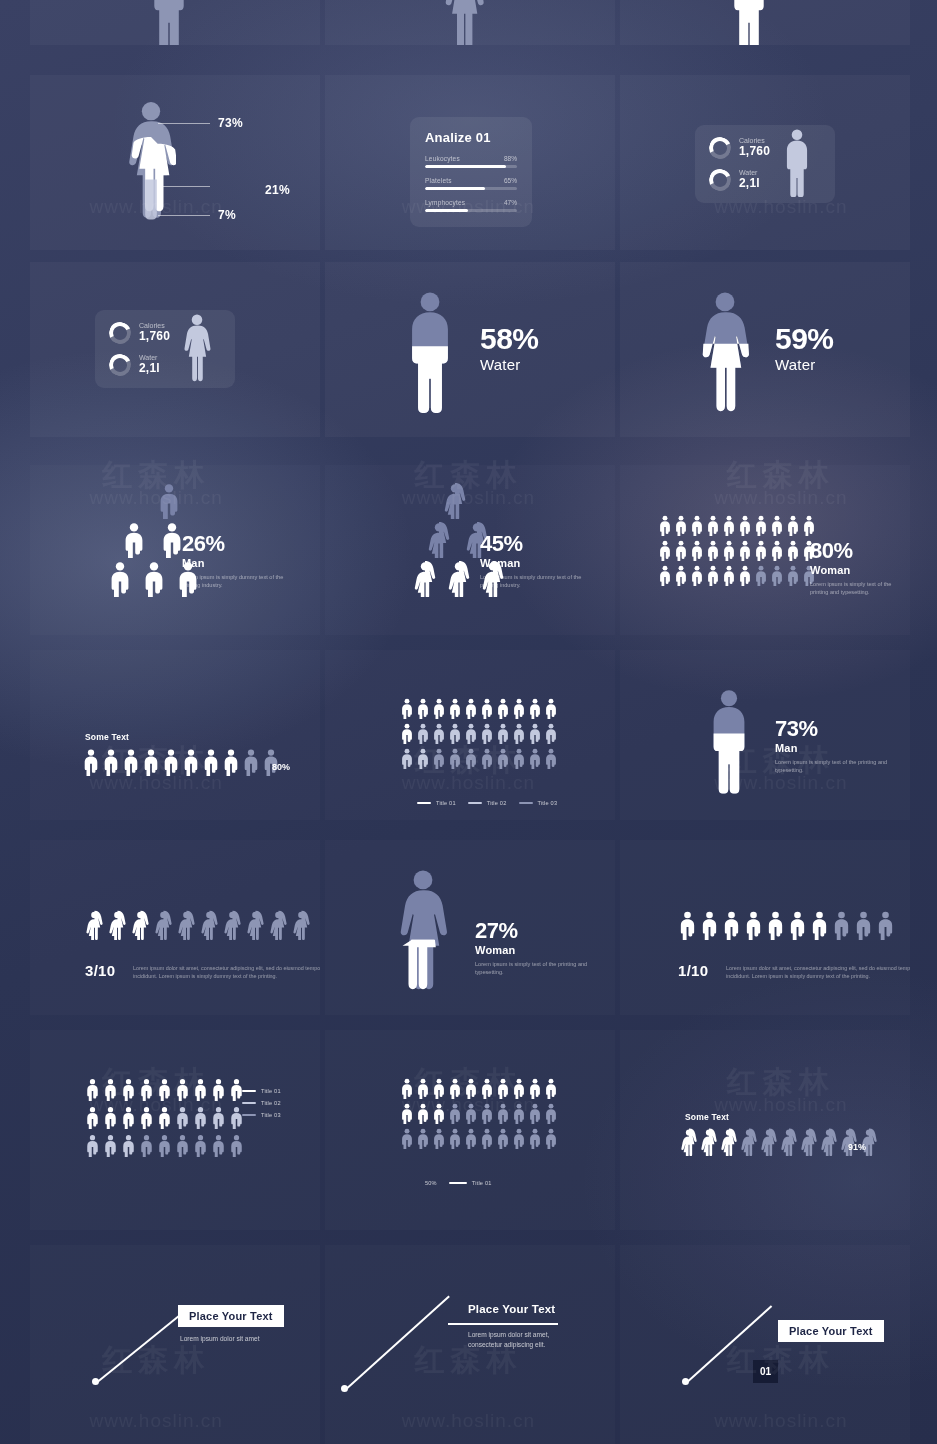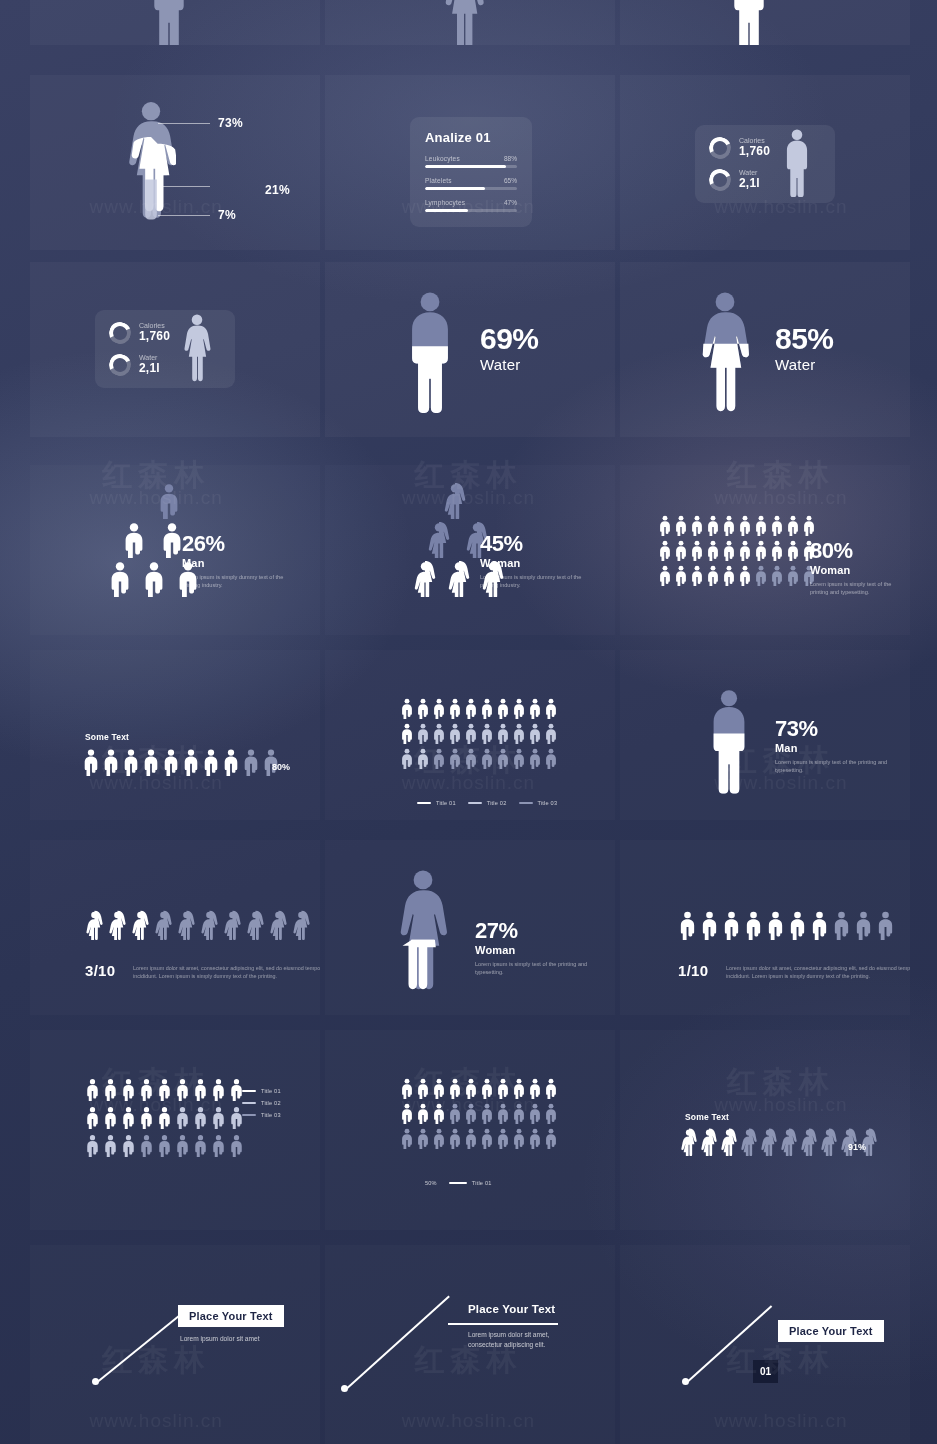--- a/index.html
+++ b/index.html
@@ -347,33 +347,33 @@
       </div>
     </div>
 
     <div class="card" style="left:325px; top:262px; width:290px; height:175px;">
       <svg class="fig" viewBox="0 0 60 150" style="position:absolute; left:78px; top:28px; width:54px; height:128px;">
         <circle cx="30" cy="14" r="11" fill="#7982a8"></circle>
         <path d="M30 26c-13 0-21 8-21 20v34c0 4 2 6 5 6h2v52c0 4 2 6 5 6h3c3 0 5-2 5-6v-34h2v34c0 4 2 6 5 6h3c3 0 5-2 5-6V86h2c3 0 5-2 5-6V46c0-12-8-20-21-20z" fill="#7982a8"></path>
         <path d="M9 66v14c0 4 2 6 5 6h2v52c0 4 2 6 5 6h3c3 0 5-2 5-6v-34h2v34c0 4 2 6 5 6h3c3 0 5-2 5-6V86h2c3 0 5-2 5-6V66z" fill="#ffffff"></path>
       </svg>
       <div class="bigstat" style="position:absolute; left:155px; top:62px;">
-        <span class="num">69%</span>
+        <span class="num">58%</span>
         <span class="lab" style="font-weight:normal;">Water</span>
       </div>
     </div>
 
     <div class="card" style="left:620px; top:262px; width:290px; height:175px;">
       <svg class="fig" viewBox="0 0 60 150" style="position:absolute; left:78px; top:28px; width:54px; height:128px;">
         <circle cx="30" cy="14" r="11" fill="#7982a8"></circle>
         <path d="M30 26c-12 0-19 7-21 18l-5 30c-1 5 6 7 8 2l6-22 1 1-6 36h7v45c0 4 2 6 5 6s5-2 5-6v-45h2v45c0 4 2 6 5 6s5-2 5-6V91h7l-6-36 1-1 6 22c2 5 9 3 8-2l-5-30c-2-11-9-18-21-18z" fill="#7982a8"></path>
         <path d="M4.6 63l-.6 11c-1 5 6 7 8 2l6-22 1 1-6 36h7v45c0 4 2 6 5 6s5-2 5-6v-45h2v45c0 4 2 6 5 6s5-2 5-6V91h7l-6-36 1-1 6 22c2 5 9 3 8-2l-.6-11z" fill="#ffffff"></path>
       </svg>
       <div class="bigstat" style="position:absolute; left:155px; top:62px;">
-        <span class="num">85%</span>
+        <span class="num">59%</span>
         <span class="lab" style="font-weight:normal;">Water</span>
       </div>
     </div>
 
     <div class="card plain" style="left:30px; top:465px; width:290px; height:170px;">
       <div style="position:absolute; left:78px; top:18px;">
         <div class="prow" style="justify-content:center; margin-bottom:3px; padding-left:30px;">
           <svg viewBox="0 0 40 60" style="width:24px;height:36px">
             <circle cx="20" cy="9" r="7" fill="#7982a8"></circle>
               <path d="M20 18c-9 0-14 5-14 13v13c0 3 1 4 3 4h1v22c0 3 1 4 3 4h2c2 0 3-1 3-4V34h4v16c0 3 1 4 3 4h2c2 0 3-1 3-4V48h1c2 0 3-1 3-4V31c0-8-5-13-14-13z" fill="#7982a8"></path>

